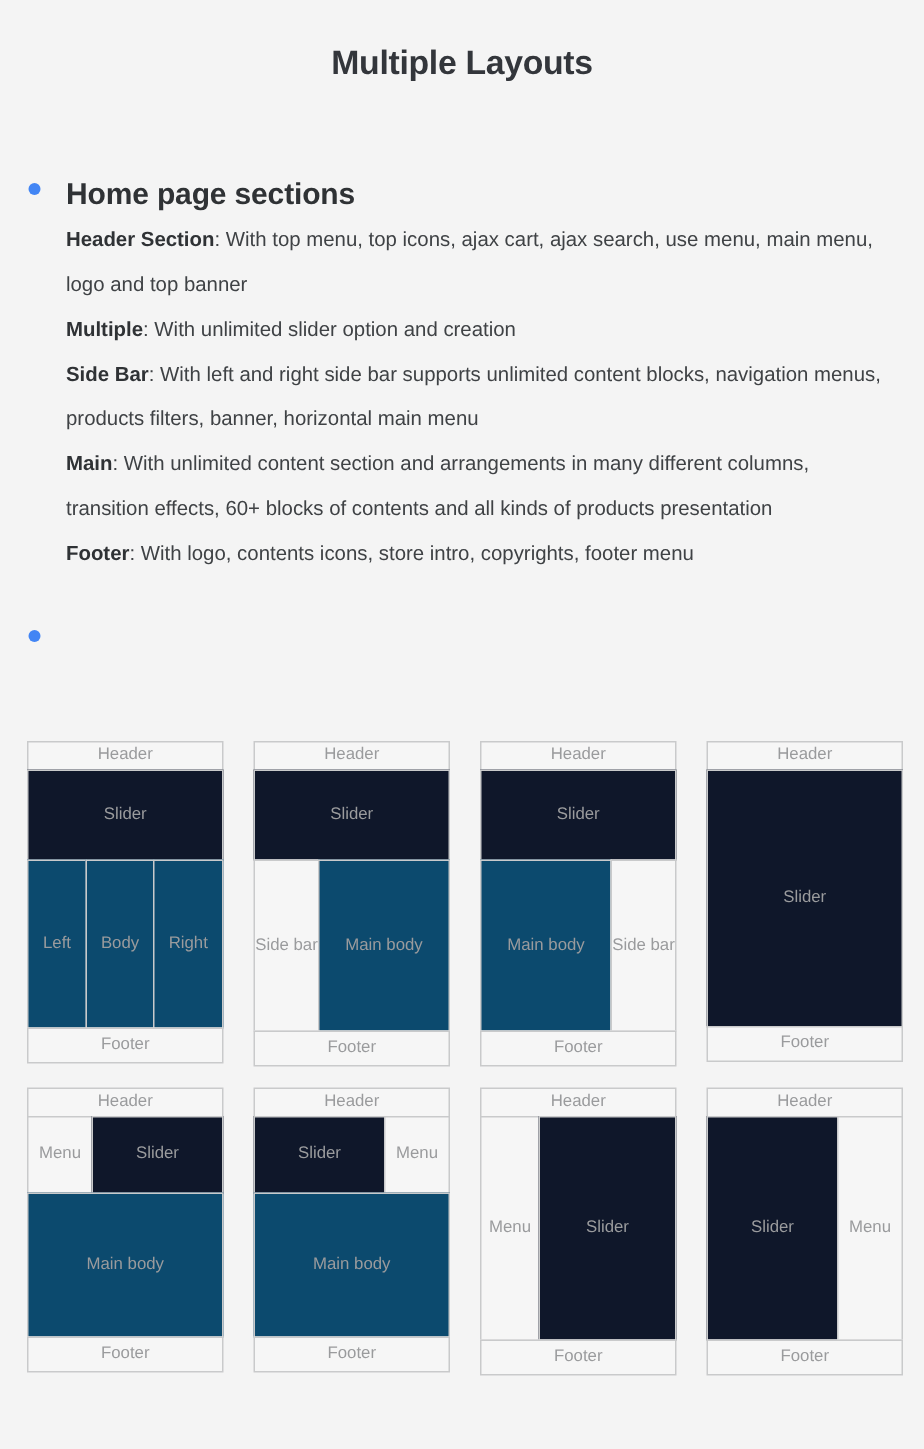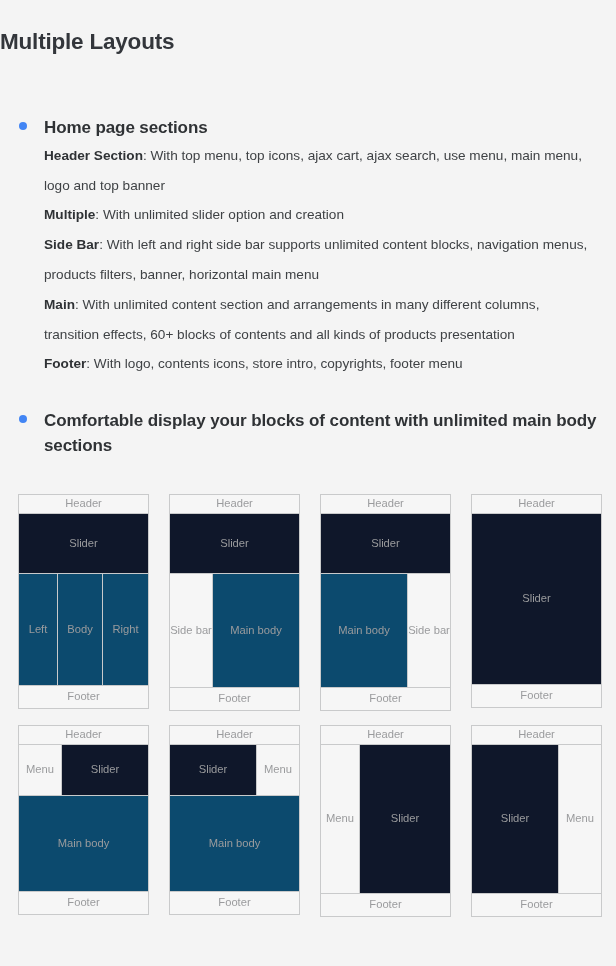--- a/index.html
+++ b/index.html
@@ -13,21 +13,21 @@
   body {
     background: #f4f4f4;
     font-family: "Liberation Sans", sans-serif;
     color: #3c4043;
     overflow: hidden;
     position: relative;
   }
 
   
   .page-title {
-    text-align: left;
+    text-align: center;
     font-size: 22.5px;
     font-weight: bold;
     color: #33363b;
     letter-spacing: -0.2px;
     padding-top: 27px;
     line-height: 1.3;
   }
 
   
   .bullet-block {
@@ -41,21 +41,21 @@
     position: absolute;
     left: 19px;
     top: 6px;
     width: 8px;
     height: 8px;
     border-radius: 50%;
     background: #4285f4;
   }
 
   .bullet-heading {
-    font-size: 17px;
+    font-size: 20px;
     font-weight: bold;
     color: #2f3235;
     line-height: 1.45;
     letter-spacing: -0.1px;
   }
 
   .bullet-body {
     font-size: 13.6px;
     color: #3f4245;
     line-height: 29.8px;
@@ -159,21 +159,20 @@
     <span class="lbl">Header Section</span><span>: With top menu, top icons, ajax cart, ajax search, use menu, main menu, logo and top banner</span><br>
     <span class="lbl">Multiple</span><span>: With unlimited slider option and creation</span><br>
     <span class="lbl">Side Bar</span><span>: With left and right side bar supports unlimited content blocks, navigation menus, products filters, banner, horizontal main menu</span><br>
     <span class="lbl">Main</span><span>: With unlimited content section and arrangements in many different columns, transition effects, 60+ blocks of contents and all kinds of products presentation</span><br>
     <span class="lbl">Footer</span><span>: With logo, contents icons, store intro, copyrights, footer menu</span>
   </div>
 </div>
 
 <div class="bullet-block" id="section-blocks">
   <span class="bullet-dot"></span>
-  <div class="bullet-heading">Comfortable display your blocks of content with unlimited main body sections</div>
 </div>
 
 <div class="layout-grid" id="grid-row-1">
 
   <div class="layout-card" id="card-1">
     <div class="wf wf-header light">Header</div>
     <div class="wf wf-slider mid">Slider</div>
     <div class="wf-row wf-cols">
       <div class="wf white col-left">Left</div>
       <div class="wf white col-body">Body</div>

